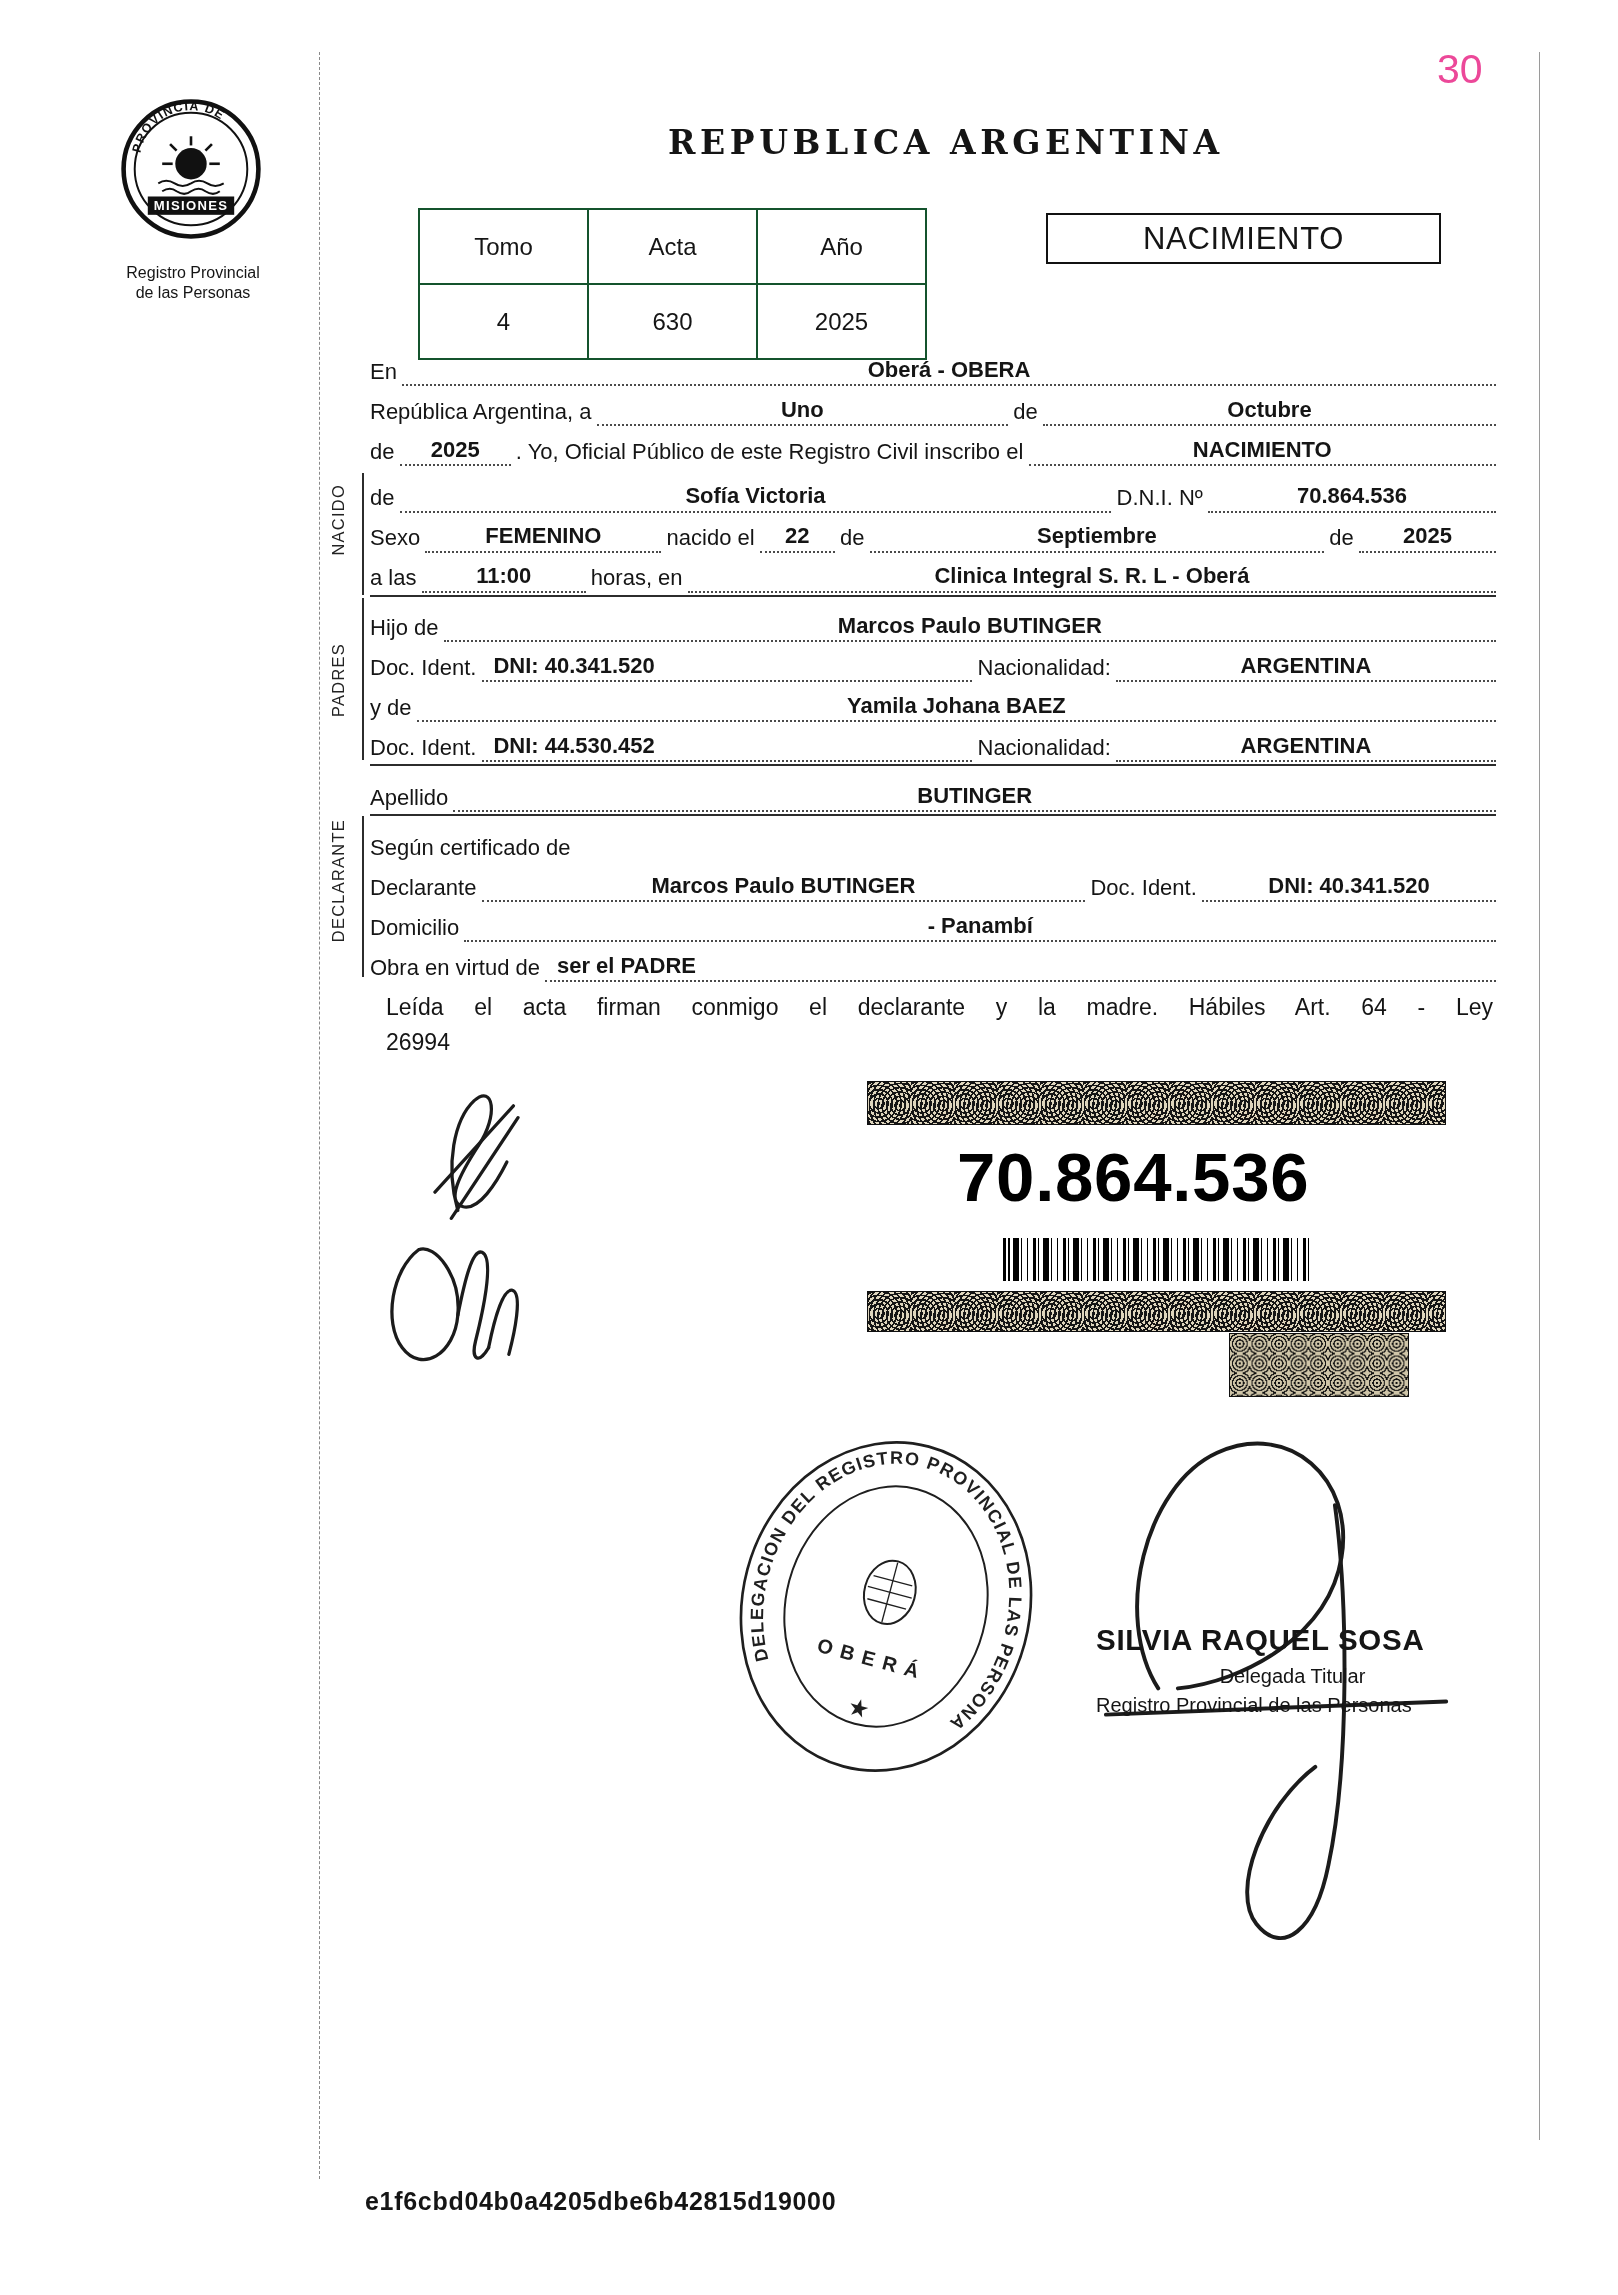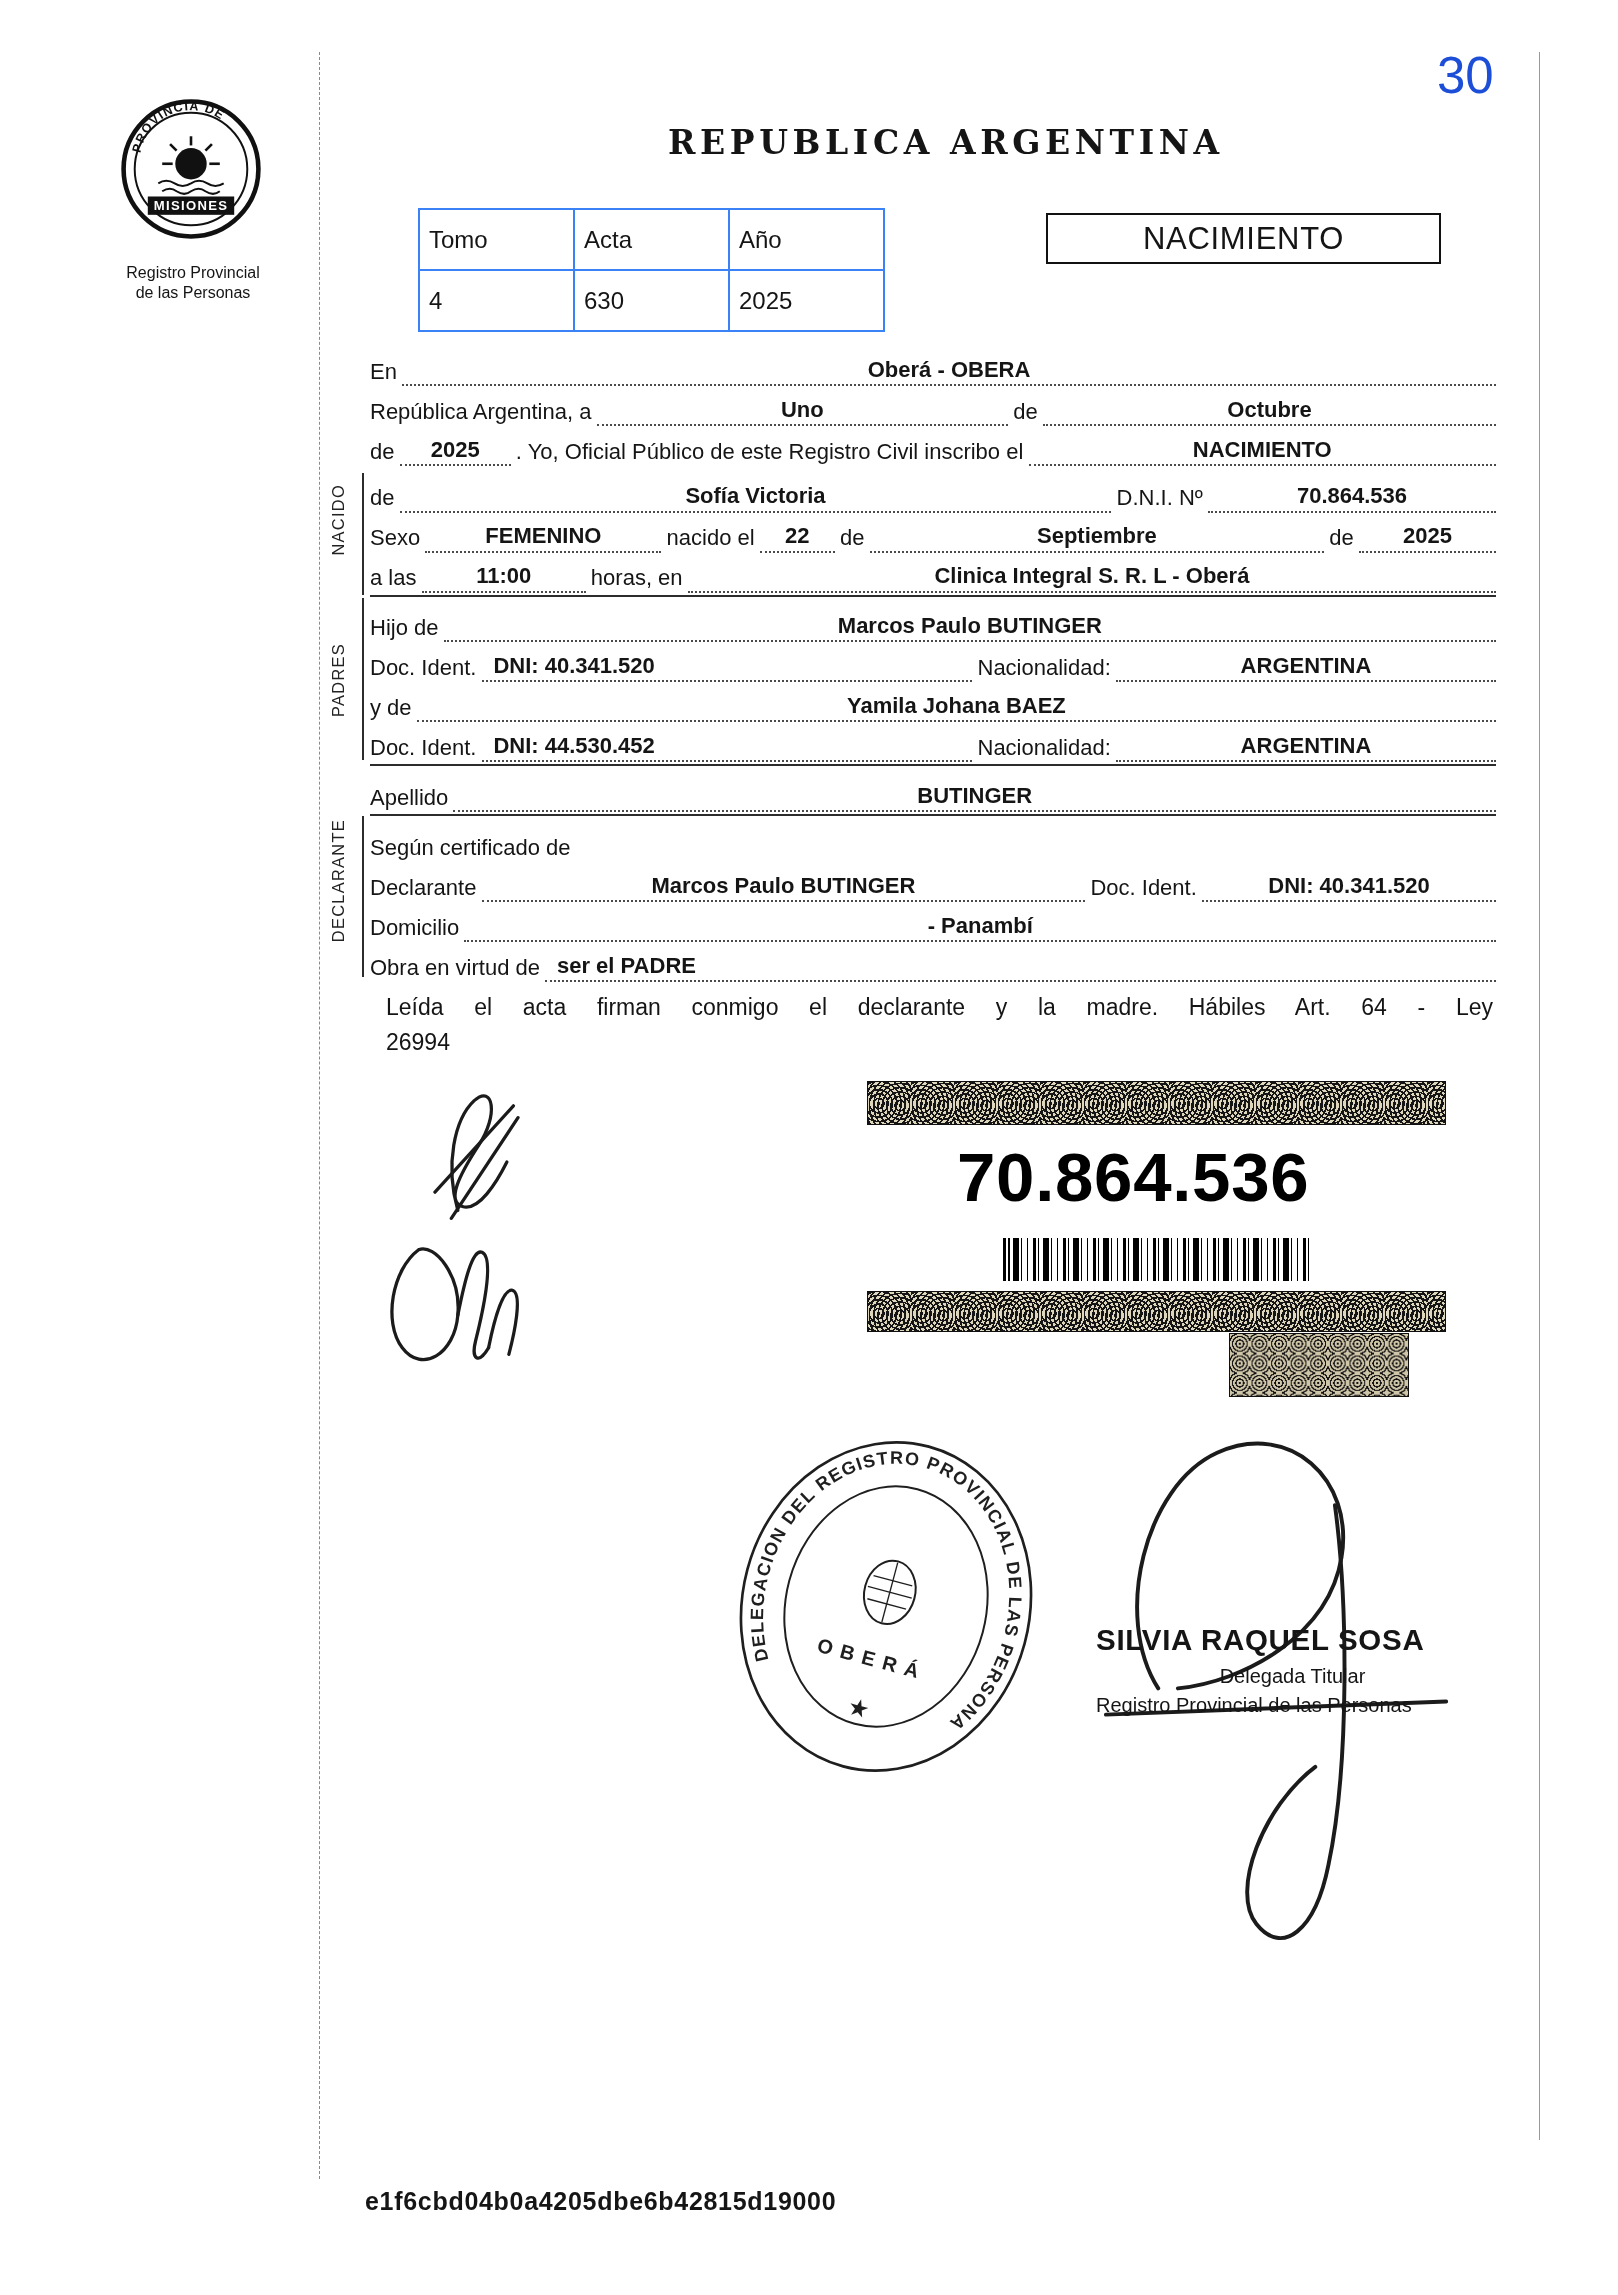--- a/index.html
+++ b/index.html
@@ -4,30 +4,30 @@
 <style>
   html,body{margin:0;padding:0;background:#e8e8e8;}
   #page{
     position:relative; width:1618px; height:2295px; background:#ffffff;
     font-family:"Liberation Sans",sans-serif; color:#151515; overflow:hidden;
   }
   
   .dash-left{position:absolute;left:319px;top:52px;height:2127px;border-left:1.3px dashed #8a8a8a;}
   .edge-right{position:absolute;left:1539px;top:52px;height:2088px;border-left:1.3px solid #9a9a9a;}
 
-  .page-number{position:absolute;left:1437px;top:46px;font-size:51px;color:#1d4ed8;}
+  .page-number{position:absolute;left:1437px;top:46px;font-size:41px;color:#ec4899;}
   .title{position:absolute;left:668px;top:123px;font-family:"DejaVu Serif",serif;font-weight:bold;font-size:33px;letter-spacing:4.6px;}
 
   
   .emblem{position:absolute;left:119px;top:97px;}
   .logo-caption{position:absolute;left:85px;top:263px;width:216px;text-align:center;font-size:16px;line-height:1.22;font-weight:normal;}
 
   
   table.acta{position:absolute;left:418px;top:208px;border-collapse:collapse;font-size:24px;}
-  table.acta td{border:2px solid #3b82f6;width:135px;height:41px;padding:9px;}
+  table.acta td{border:2px solid #14532d;width:135px;height:41px;text-align:center;padding:16px;}
 
   .type-box{
     position:absolute;left:1046px;top:213px;width:391px;height:47px;border:2.6px solid #111;
     display:flex;align-items:center;justify-content:center;font-size:31px;letter-spacing:0.7px;
   }
 
   
   .form{position:absolute;left:370px;top:346px;width:1126px;}
   .row{display:flex;align-items:flex-end;height:40px;font-size:22px;}
   .lbl{white-space:nowrap;padding:0 5.2px 1.3px 0;}

